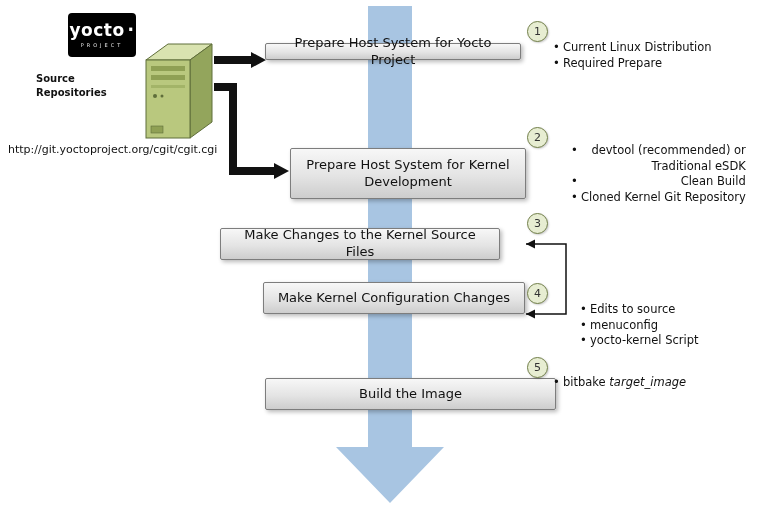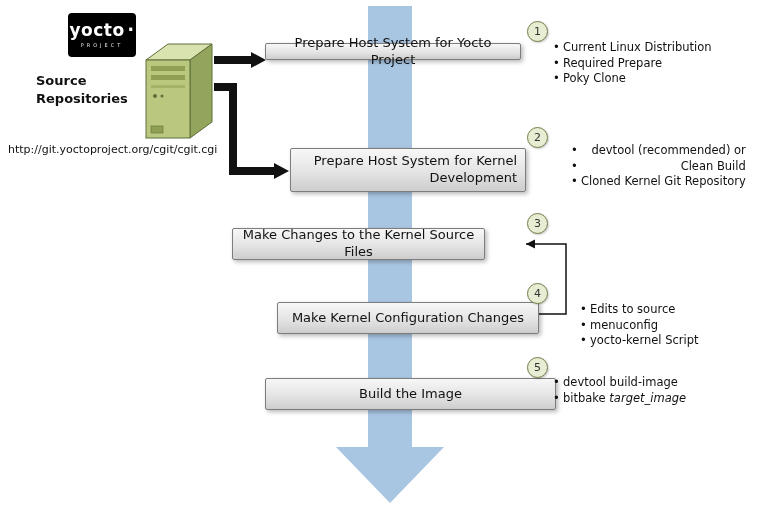--- a/index.html
+++ b/index.html
@@ -11,33 +11,33 @@
   
   .yocto-logo { position:absolute; left:68px; top:13px; width:68px; height:44px;
     background:#000; border-radius:4px; color:#fff; text-align:center;
     display:flex; flex-direction:column; align-items:center; justify-content:center; }
   .yocto-word { font-size:17px; font-weight:bold; letter-spacing:0.5px; line-height:1; }
   .yocto-dot { margin-left:3px; font-weight:bold; }
   .yocto-sub { font-size:5px; letter-spacing:3px; color:#e6e6e6; margin-top:3px; }
 
   
   .source-label { position:absolute; left:36px; top:72px; width:102px;
-    font-size:13px; font-weight:bold; line-height:1.4; }
+    font-size:10px; font-weight:bold; line-height:1.4; }
   .source-url { position:absolute; left:8px; top:143px; font-size:11px; }
 
   
   .step-box { position:absolute; display:flex; align-items:center; justify-content:center;
     text-align:center; font-size:13px; color:#111; padding:2px 8px;
     background:linear-gradient(180deg,#f7f7f7 0%,#e4e4e4 55%,#cdcdcd 100%);
     border:1px solid #7d7d7d; border-radius:2px;
     box-shadow:2px 2px 4px rgba(0,0,0,0.28); line-height:1.3; }
   .box1 { left:265px; top:43px;  width:256px; height:17px; }
-  .box2 { left:290px; top:148px; width:236px; height:44px;text-align:right; }
-  .box3 { left:232px; top:228px; width:253px; height:32px; }
-  .box4 { left:263px; top:302px; width:262px; height:32px;margin-left:14px; }
+  .box2 { left:290px; top:148px; width:236px; height:51px; }
+  .box3 { left:220px; top:228px; width:280px; height:32px; }
+  .box4 { left:263px; top:282px; width:262px; height:32px; }
   .box5 { left:265px; top:378px; width:291px; height:32px; }
 
   
   .badge { position:absolute; width:21px; height:21px; border-radius:50%;
     background:#e7edd2; border:1.5px solid #72804a; color:#333; font-size:11px;
     display:flex; align-items:center; justify-content:center;
     box-shadow:1px 1px 2px rgba(0,0,0,0.2); }
   .badge1 { left:527px; top:21px; }
   .badge2 { left:527px; top:127px; }
   .badge3 { left:527px; top:213px; }
@@ -109,33 +109,32 @@
 
   <div class="badge badge1">1</div>
   <div class="badge badge2">2</div>
   <div class="badge badge3">3</div>
   <div class="badge badge4">4</div>
   <div class="badge badge5">5</div>
 
   <ul class="bullets list1">
     <li>Current Linux Distribution</li>
     <li>Required Prepare</li>
-    <li>Poky Clone</li>
   </ul>
 
   <ul class="bullets list2">
     <li>devtool (recommended) or</li>
+    <li class="cont">Traditional eSDK</li>
     <li>Clean Build</li>
     <li>Cloned Kernel Git Repository</li>
   </ul>
 
   <ul class="bullets list34">
     <li>Edits to source</li>
     <li>menuconfig</li>
     <li>yocto-kernel Script</li>
   </ul>
 
   <ul class="bullets list5">
-    <li>devtool build-image</li>
     <li><span>bitbake </span><em>target_image</em></li>
   </ul>
 
 </div>
 
 </body></html>

